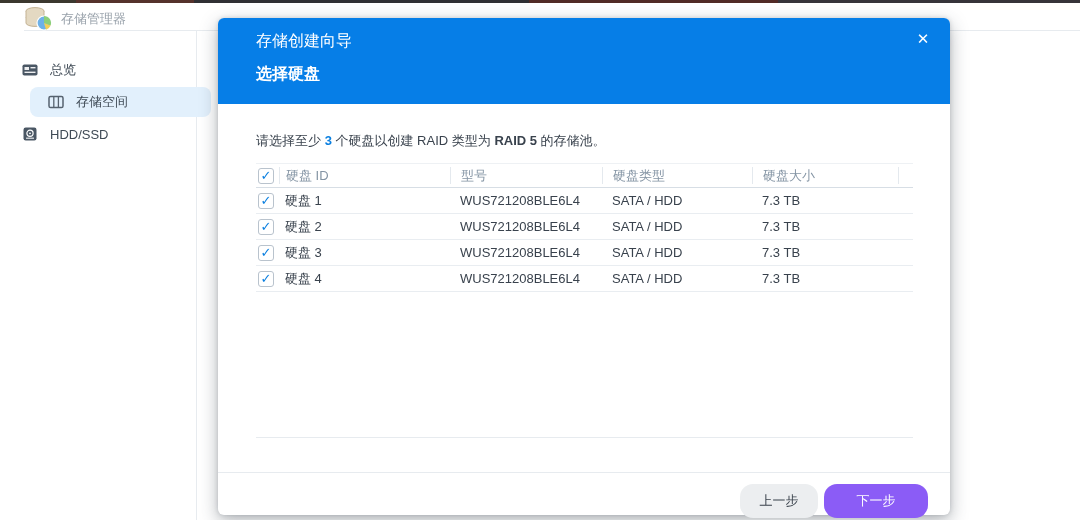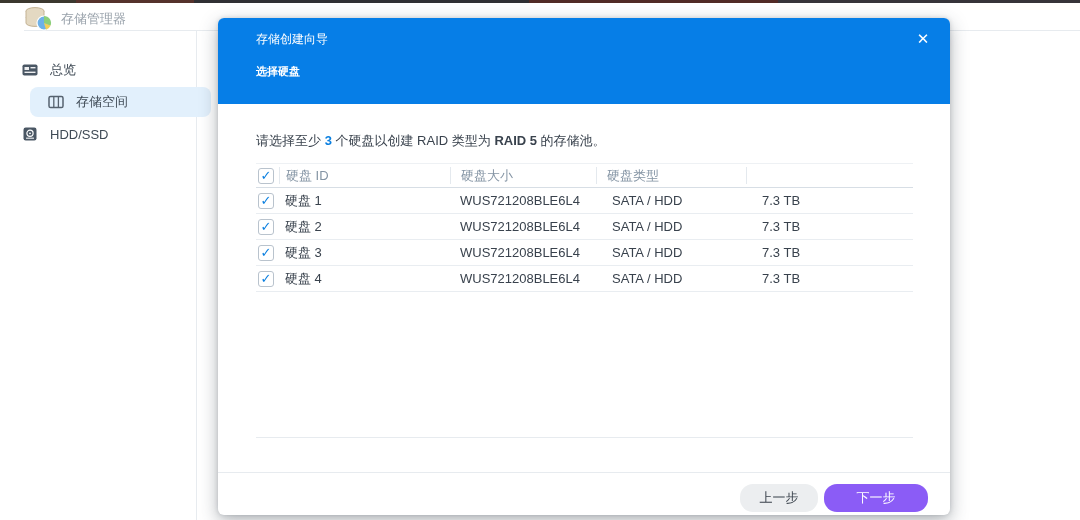--- a/index.html
+++ b/index.html
@@ -29,24 +29,24 @@
   .side-item .s-icon { width:16px; height:16px; margin-left:18px; margin-right:12px;
     flex:0 0 16px; }
   .side-item.selected { background:#e2f0fc;margin-left:26px; }
 
   
   .dialog { position:absolute; left:218px; top:18px; width:732px; height:497px;
     background:#fff; border-radius:6px;
     box-shadow:0 6px 18px rgba(50,60,70,.38), 0 0 4px rgba(50,60,70,.18); }
   .dlg-header { position:absolute; left:0; top:0; width:732px; height:86px;
     background:#067ee7; border-radius:6px 6px 0 0; }
-  .wizard-title { position:absolute; left:38px; top:13px; font-size:12px; color:#fff;text-align:center; }
+  .wizard-title { position:absolute; left:38px; top:13px; font-size:16px; color:#fff;text-align:center; }
   .close-btn { position:absolute; right:16px; top:10px; width:22px; height:22px;
     color:#fff; font-size:15px; line-height:22px; text-align:center; cursor:pointer; }
-  .step-title { position:absolute; left:38px; top:46px; font-size:11px; font-weight:bold;
+  .step-title { position:absolute; left:38px; top:46px; font-size:16px; font-weight:bold;
     color:#fff; }
 
   
   .instruction { position:absolute; left:38px; top:114px; font-size:13px; color:#39424d;
     white-space:pre-wrap; }
   .instruction .num { color:#0a7fe0; font-weight:bold; }
   .instruction .raid { font-weight:bold; }
 
   
   .dtable { position:absolute; left:38px; top:145px; width:657px; font-size:13px; }
@@ -71,21 +71,21 @@
     background:#e7ebef; }
   .capacity { position:absolute; right:52px; top:428px; height:18px;
     display:flex; align-items:center; font-size:13px; }
   .cap-label { color:#39424d; font-weight:bold; }
   .cap-value { color:#0a74d6; font-weight:bold; margin-left:8px; }
   .info-icon { width:16px; height:16px; margin-left:7px; border-radius:50%;
     background:#d9eafc; color:#0a74d6; font-size:11px; font-style:italic; font-weight:bold;
     line-height:16px; text-align:center; cursor:pointer; }
   .divider-footer { position:absolute; left:0; top:454px; width:732px; height:1px;
     background:#e7ebef; }
-  .btn { position:absolute; top:466px; height:28px; border:none; border-radius:13px;
+  .btn { position:absolute; top:466px; height:34px; border:none; border-radius:13px;
     font-size:13px; font-family:inherit; cursor:pointer; }
   .btn-prev { right:132px; width:78px; background:#eceef0; color:#3a424c; }
   .btn-next { right:22px; width:104px; background:#8b5cf6; color:#fff; }
 </style>
 </head>
 <body>
 
 <div class="top-strip"></div>
 
 <div class="app-header">
@@ -146,22 +146,23 @@
   </div>
 
   <div class="instruction"><span>请选择至少 </span><span class="num">3</span><span> 个硬盘以创建 RAID 类型为 </span><span class="raid">RAID 5</span><span> 的存储池。</span></div>
 
   <div class="dtable">
     <div class="trow thead">
       <div class="cell c-check">
           <div class="checkbox">✓</div>
         </div>
       <div class="cell c-id">硬盘 ID</div>
+      <div class="cell c-model">型号</div>
+      <div class="cell c-type">硬盘类型</div>
       <div class="cell c-size">硬盘大小</div>
-      <div class="cell c-type">硬盘类型</div>
       <div class="cell c-extra"></div>
     </div>
 
     <div class="trow">
       <div class="c-check">
           <div class="checkbox">✓</div>
         </div>
       <div class="c-id">硬盘 1</div>
       <div class="c-model">WUS721208BLE6L4</div>
       <div class="c-type">SATA / HDD</div>

